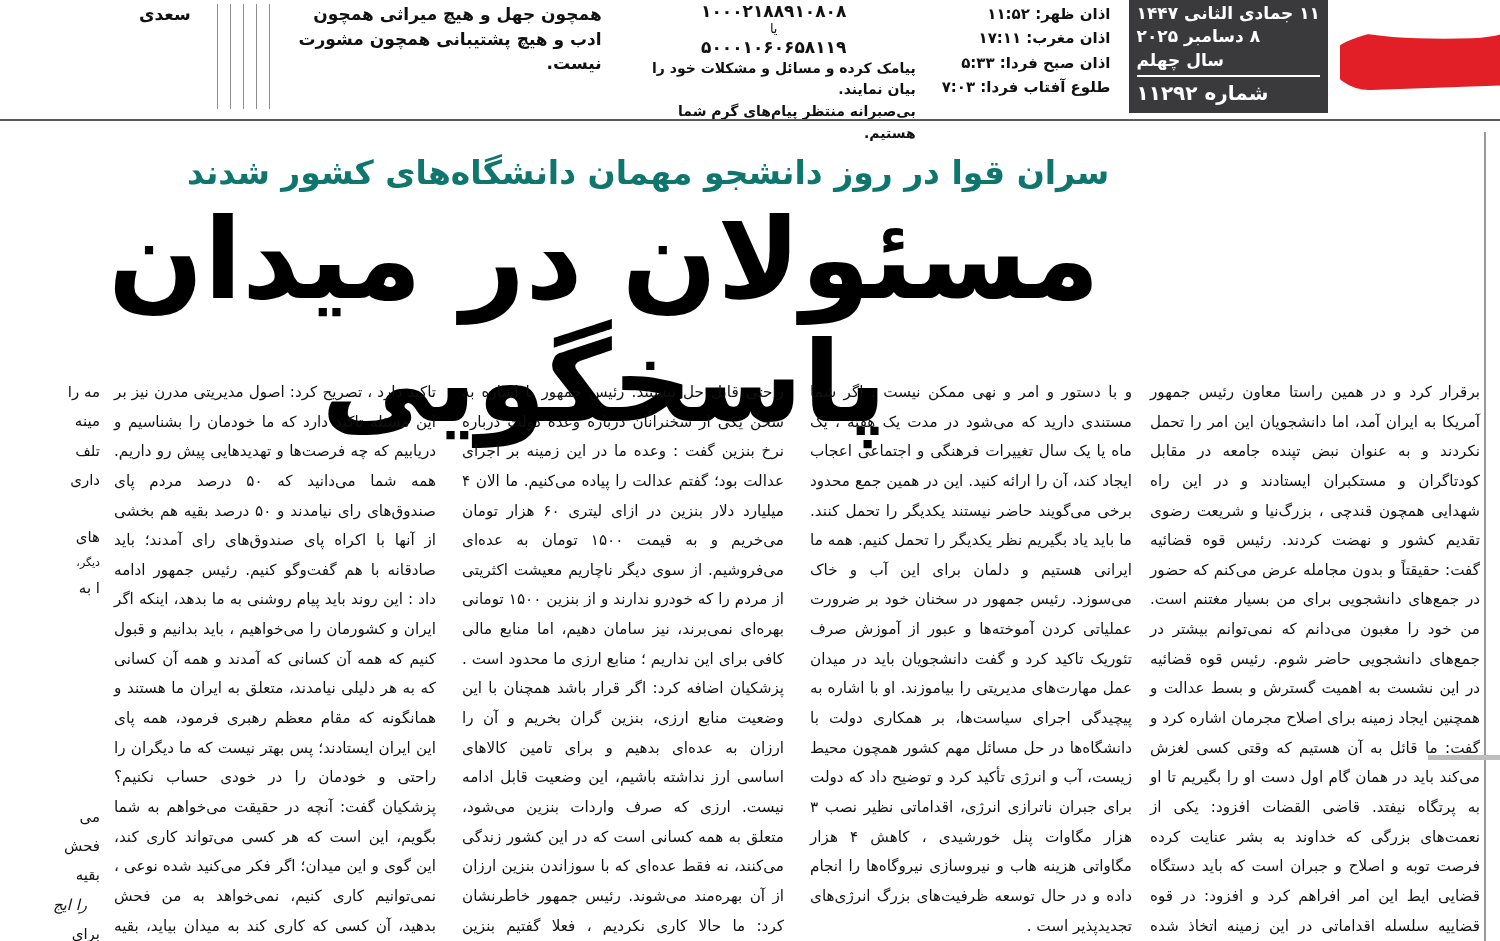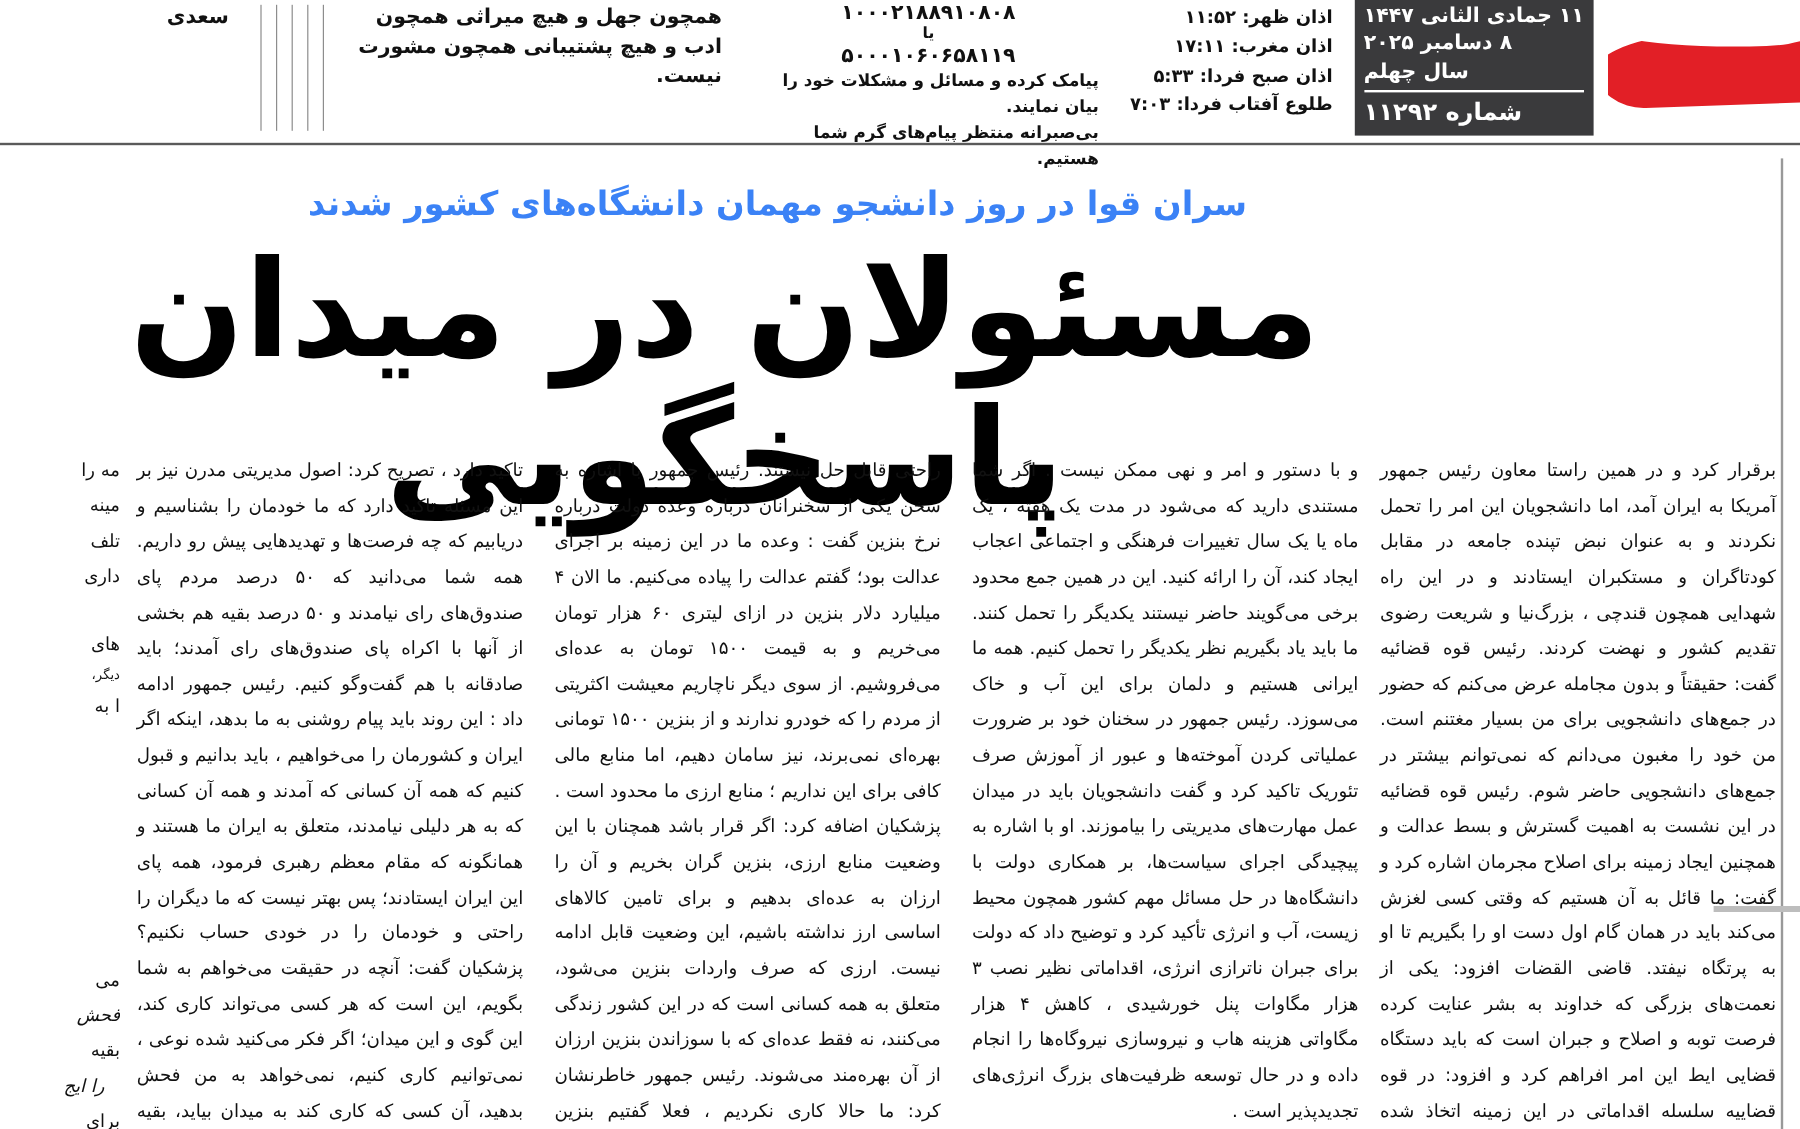--- a/index.html
+++ b/index.html
@@ -123,21 +123,21 @@
     order: 2;
   }
   .sms-box .s-num {
     font-size: 17px;
     font-weight: bold;
     line-height: 1.25;
     letter-spacing: 0.5px;
   }
   .sms-box .s-or {
     font-size: 13px;
-    font-weight: bold;
+    font-weight: normal;
     line-height: 1.1;
   }
   .sms-box .s-text {
     font-size: 14px;
     font-weight: bold;
     line-height: 1.55;
     text-align: right;
   }
 
   
@@ -175,23 +175,23 @@
     background: #5a5a5a;
   }
 
   
   .kicker {
     position: absolute;
     top: 153px;
     left: 0;
     width: 1296px;
     text-align: center;
-    font-size: 28px;
-    font-weight: bold;
-    color: #3b82f6;
+    font-size: 33px;
+    font-weight: bold;
+    color: #0f766e;
     letter-spacing: -0.5px;
   }
   .headline {
     position: absolute;
     top: 198px;
     left: 0;
     width: 1208px;
     text-align: center;
     font-size: 112px;
     font-weight: bold;
@@ -325,21 +325,21 @@
   <div class="col col-edge">
       <div style="font-size: 15px; line-height: 1.95; text-align: right; white-space: nowrap;">مه را</div>
       <div style="font-size: 15px; line-height: 1.95; text-align: right; white-space: nowrap;">مینه</div>
       <div style="font-size: 15px; line-height: 1.95; text-align: right; white-space: nowrap;">تلف</div>
       <div style="font-size: 15px; line-height: 1.95; text-align: right; white-space: nowrap;">داری</div>
       <div style="font-size: 15px; line-height: 1.95; text-align: right; white-space: nowrap; margin-top: 28px;">های</div>
       <div style="font-size: 11px; line-height: 1.95; text-align: right; white-space: nowrap;">دیگر،</div>
       <div style="font-size: 15px; line-height: 1.95; text-align: right; white-space: nowrap;">ا به</div>
       <div style="height: 200px;"></div>
       <div style="font-size: 15px; line-height: 1.95; text-align: right; white-space: nowrap;">می</div>
-      <div style="font-size: 15px; line-height: 1.95; text-align: right; white-space: nowrap; font-style: italic;">فحش</div>
+      <div style="font-size: 15px; line-height: 1.95; text-align: right; white-space: nowrap;">فحش</div>
       <div style="font-size: 15px; line-height: 1.95; text-align: right; white-space: nowrap;">بقیه</div>
       <div style="font-size: 15px; line-height: 1.95; text-align: center; white-space: nowrap; font-style: italic;">را ایج</div>
       <div style="font-size: 15px; line-height: 1.95; text-align: right; white-space: nowrap;">برای</div>
       <div style="font-size: 15px; line-height: 1.95; text-align: right; white-space: nowrap;">بی‌تف</div>
     </div>
 
 </div>
 
 <div class="edge-rule"></div>
 <div class="edge-top-bar"></div>

